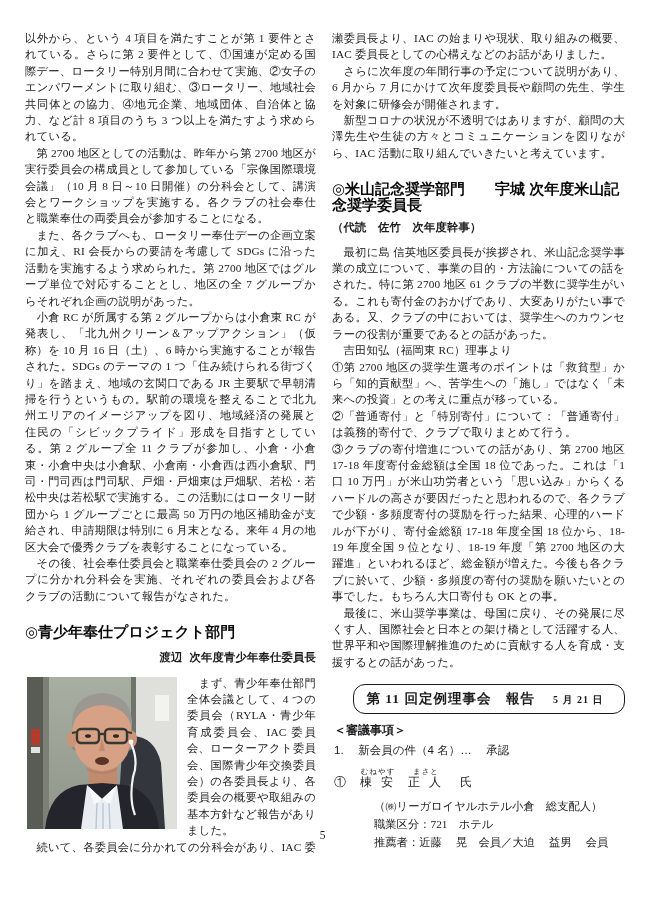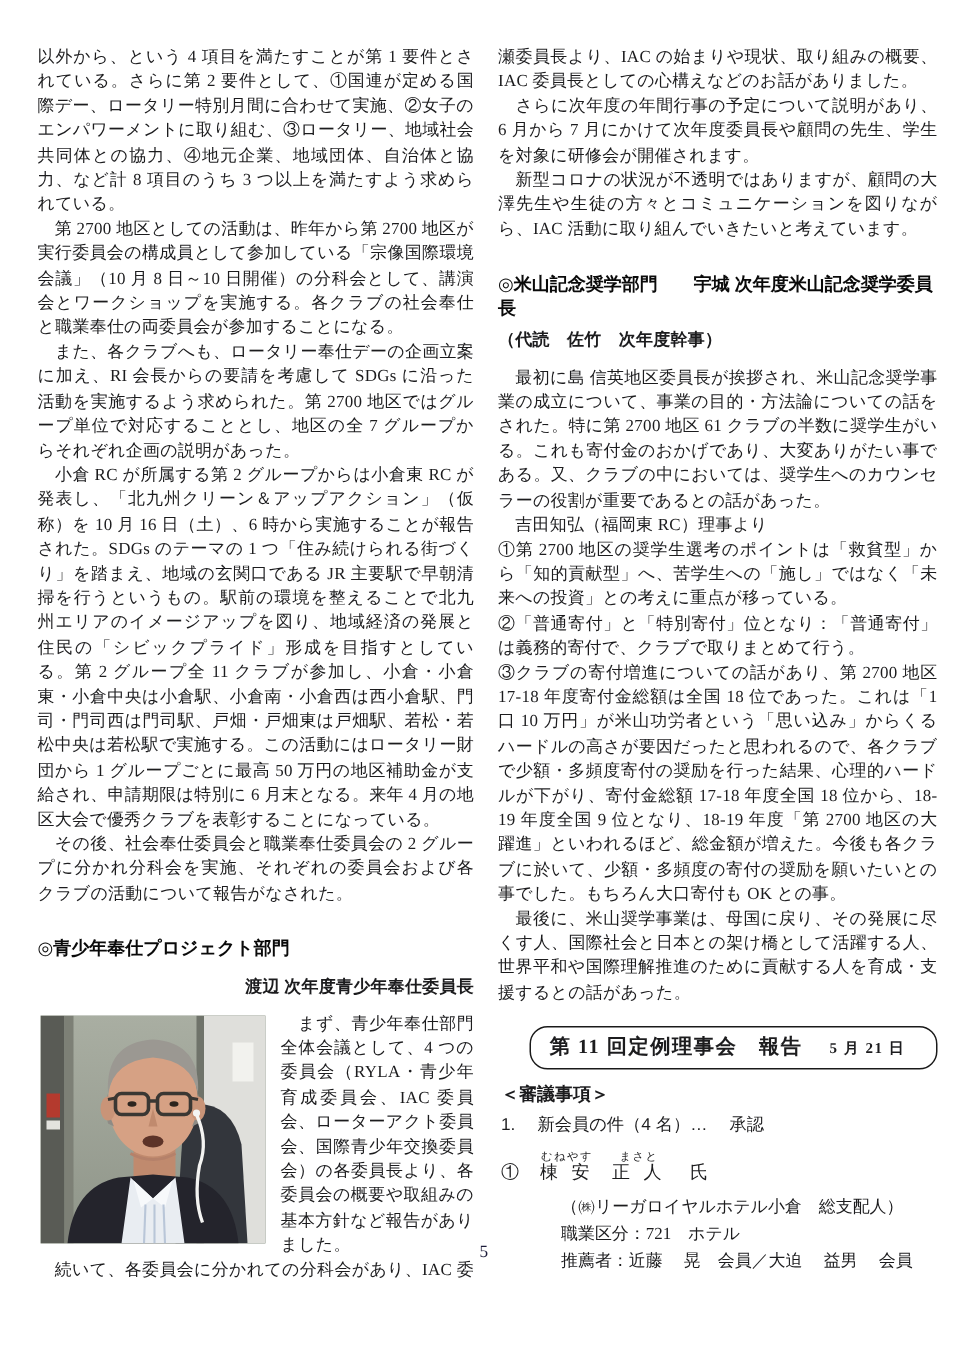--- a/index.html
+++ b/index.html
@@ -22,27 +22,27 @@
   .col { width: 293px; }
   .col p {
     font-size: 11.3px;
     line-height: 16.4px;
     text-align: justify;
     letter-spacing: 0.2px;
   }
   h3.sec {
     font-family: "Liberation Sans", "DejaVu Sans", sans-serif;
     font-weight: bold;
-    font-size: 12px;
+    font-size: 15px;
     line-height: 16px;
     margin: 20px 0 6px 0;
     color: #0a0a0a;
   }
   .byline {
-    font-family: Liberation Serif, serif;
+    font-family: Liberation Mono, monospace;
     font-weight: bold;
     font-size: 11.8px;
     text-align: right !important;
     margin: 10px 0 8px 0;
   }
   .subline {
     font-family: "Liberation Sans", "DejaVu Sans", sans-serif;
     font-weight: bold;
     font-size: 11.8px;
     text-align: left;
@@ -210,21 +210,21 @@
       <p>瀬委員長より、IAC の始まりや現状、取り組みの概要、IAC 委員長としての心構えなどのお話がありました。</p>
       <p>　さらに次年度の年間行事の予定について説明があり、6 月から 7 月にかけて次年度委員長や顧問の先生、学生を対象に研修会が開催されます。</p>
       <p>　新型コロナの状況が不透明ではありますが、顧問の大澤先生や生徒の方々とコミュニケーションを図りながら、IAC 活動に取り組んでいきたいと考えています。</p>
 
       <h3 class="sec">◎米山記念奨学部門　　宇城 次年度米山記念奨学委員長</h3>
       <p class="subline">（代読　佐竹　次年度幹事）</p>
 
       <p>　最初に島 信英地区委員長が挨拶され、米山記念奨学事業の成立について、事業の目的・方法論についての話をされた。特に第 2700 地区 61 クラブの半数に奨学生がいる。これも寄付金のおかげであり、大変ありがたい事である。又、クラブの中においては、奨学生へのカウンセラーの役割が重要であるとの話があった。</p>
       <p>　吉田知弘（福岡東 RC）理事より</p>
       <p>①第 2700 地区の奨学生選考のポイントは「救貧型」から「知的貢献型」へ、苦学生への「施し」ではなく「未来への投資」との考えに重点が移っている。</p>
-      <p>②「普通寄付」と「特別寄付」位となり：「普通寄付」は義務的寄付で、クラブで取りまとめて行う。</p>
+      <p>②「普通寄付」と「特別寄付」について：「普通寄付」は義務的寄付で、クラブで取りまとめて行う。</p>
       <p>③クラブの寄付増進についての話があり、第 2700 地区 17-18 年度寄付金総額は全国 18 位であった。これは「1 口 10 万円」が米山功労者という「思い込み」からくるハードルの高さが要因だったと思われるので、各クラブで少額・多頻度寄付の奨励を行った結果、心理的ハードルが下がり、寄付金総額 17-18 年度全国 18 位から、18-19 年度全国 9 位となり、18-19 年度「第 2700 地区の大躍進」といわれるほど、総金額が増えた。今後も各クラブに於いて、少額・多頻度の寄付の奨励を願いたいとの事でした。もちろん大口寄付も OK との事。</p>
       <p>　最後に、米山奨学事業は、母国に戻り、その発展に尽くす人、国際社会と日本との架け橋として活躍する人、世界平和や国際理解推進のために貢献する人を育成・支援するとの話があった。</p>
 
       <div class="board-box">
         <span class="box-title">第 11 回定例理事会　報告</span>
         <span class="box-date">5 月 21 日</span>
       </div>
 
       <div class="agenda-heading">＜審議事項＞</div>
       <div class="agenda-item">1.　 新会員の件（4 名）…　 承認</div>

